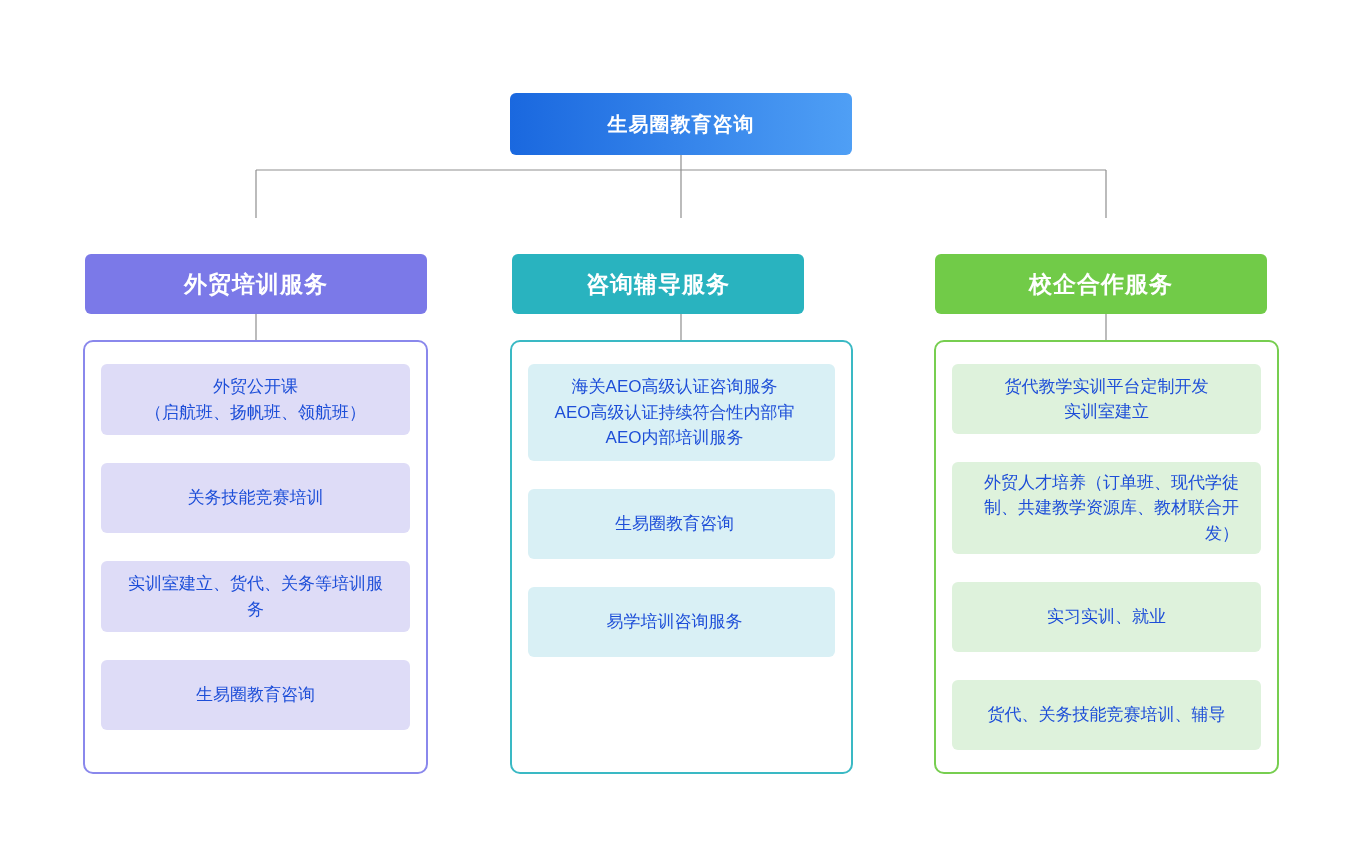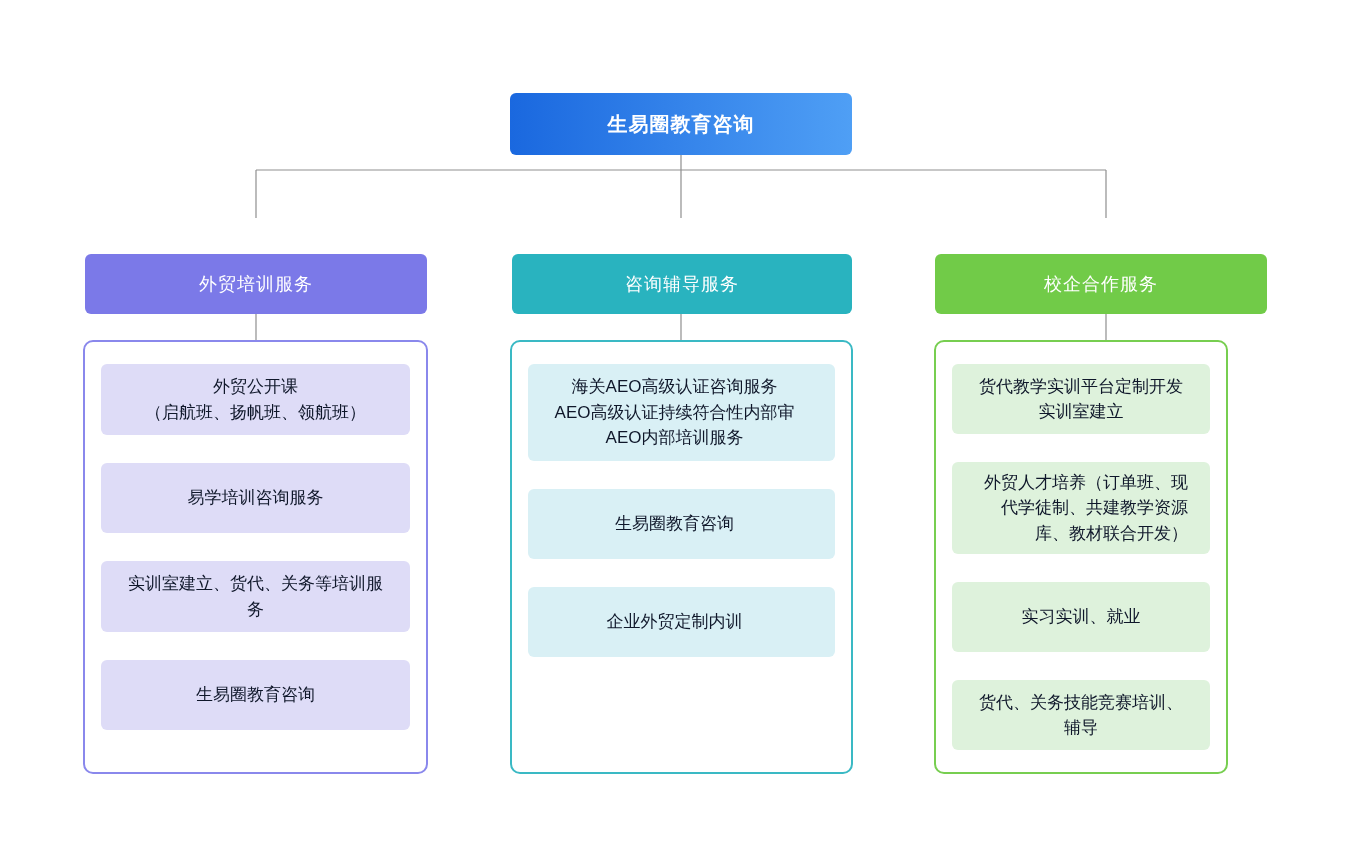--- a/index.html
+++ b/index.html
@@ -42,56 +42,56 @@
     color: #ffffff;
     font-size: 20px;
     font-weight: 700;
     letter-spacing: 1px;
   }
   .branch-header {
     top: 218px;
     height: 60px;
     border-radius: 6px;
     color: #ffffff;
-    font-size: 18px;
-    font-weight: 400;
+    font-size: 23px;
+    font-weight: 700;
     letter-spacing: 1px;
   }
   .branch-header.trade    { left: 85px;  width: 342px; background: #7b79e8; }
-  .branch-header.consult  { left: 512px; width: 340px; background: #29b3bf; }
+  .branch-header.consult  { left: 512px; width: 292px; background: #29b3bf; }
   .branch-header.school   { left: 935px; width: 332px; background: #71cb48; }
 
   .branch-container {
     position: absolute;
     top: 340px;
     height: 434px;
     box-sizing: border-box;
     border-radius: 10px;
     background: #ffffff;
     padding: 22px 16px;
     display: flex;
     flex-direction: column;
     gap: 28px;
   }
   .branch-container.trade   { left: 83px;  width: 345px; border: 2px solid #8a88ec; }
   .branch-container.consult { left: 510px; width: 343px; border: 2px solid #3ab9c4; }
-  .branch-container.school  { left: 934px; width: 294px; border: 2px solid #77ce50; }
+  .branch-container.school  { left: 934px; width: 345px; border: 2px solid #77ce50; }
 
   .leaf {
     border-radius: 6px;
     min-height: 70px;
     box-sizing: border-box;
     display: flex;
     align-items: center;
     justify-content: center;
     text-align: center;
     padding: 10px 22px;
     font-size: 17px;
     line-height: 1.5;
-    color: #0f172a;
+    color: #1d4ed8;
     white-space: pre-line;
   }
   .leaf.align-left { text-align: right; justify-content: flex-start; }
   .trade-i   { background: #dedcf7; }
   .consult-i { background: #d9f0f5; padding-left: 8px; }
   .school-i  { background: #def2dc; }
 </style>
 </head>
 <body>
 
@@ -107,33 +107,33 @@
              M1106 278 L1106 340" stroke="#8f8f8f" stroke-width="1.2" fill="none"></path>
   </svg>
 
   <div class="node root-node">生易圈教育咨询</div>
 
   <div class="node branch-header trade">外贸培训服务</div>
 
   <div class="branch-container trade">
     <div class="leaf trade-i">外贸公开课
 （启航班、扬帆班、领航班）</div>
-    <div class="leaf trade-i">易学培训咨询服务</div>
+    <div class="leaf trade-i">关务技能竞赛培训</div>
     <div class="leaf trade-i">实训室建立、货代、关务等培训服务</div>
     <div class="leaf trade-i">生易圈教育咨询</div>
   </div>
 
   <div class="node branch-header consult">咨询辅导服务</div>
 
   <div class="branch-container consult">
     <div class="leaf consult-i">海关AEO高级认证咨询服务
 AEO高级认证持续符合性内部审
 AEO内部培训服务</div>
     <div class="leaf consult-i">生易圈教育咨询</div>
-    <div class="leaf consult-i">企业外贸定制内训</div>
+    <div class="leaf consult-i">易学培训咨询服务</div>
   </div>
 
   <div class="node branch-header school">校企合作服务</div>
 
   <div class="branch-container school">
     <div class="leaf school-i">货代教学实训平台定制开发
 实训室建立</div>
     <div class="leaf school-i align-left">外贸人才培养（订单班、现代学徒制、共建教学资源库、教材联合开发）</div>
     <div class="leaf school-i">实习实训、就业</div>
     <div class="leaf school-i">货代、关务技能竞赛培训、辅导</div>

